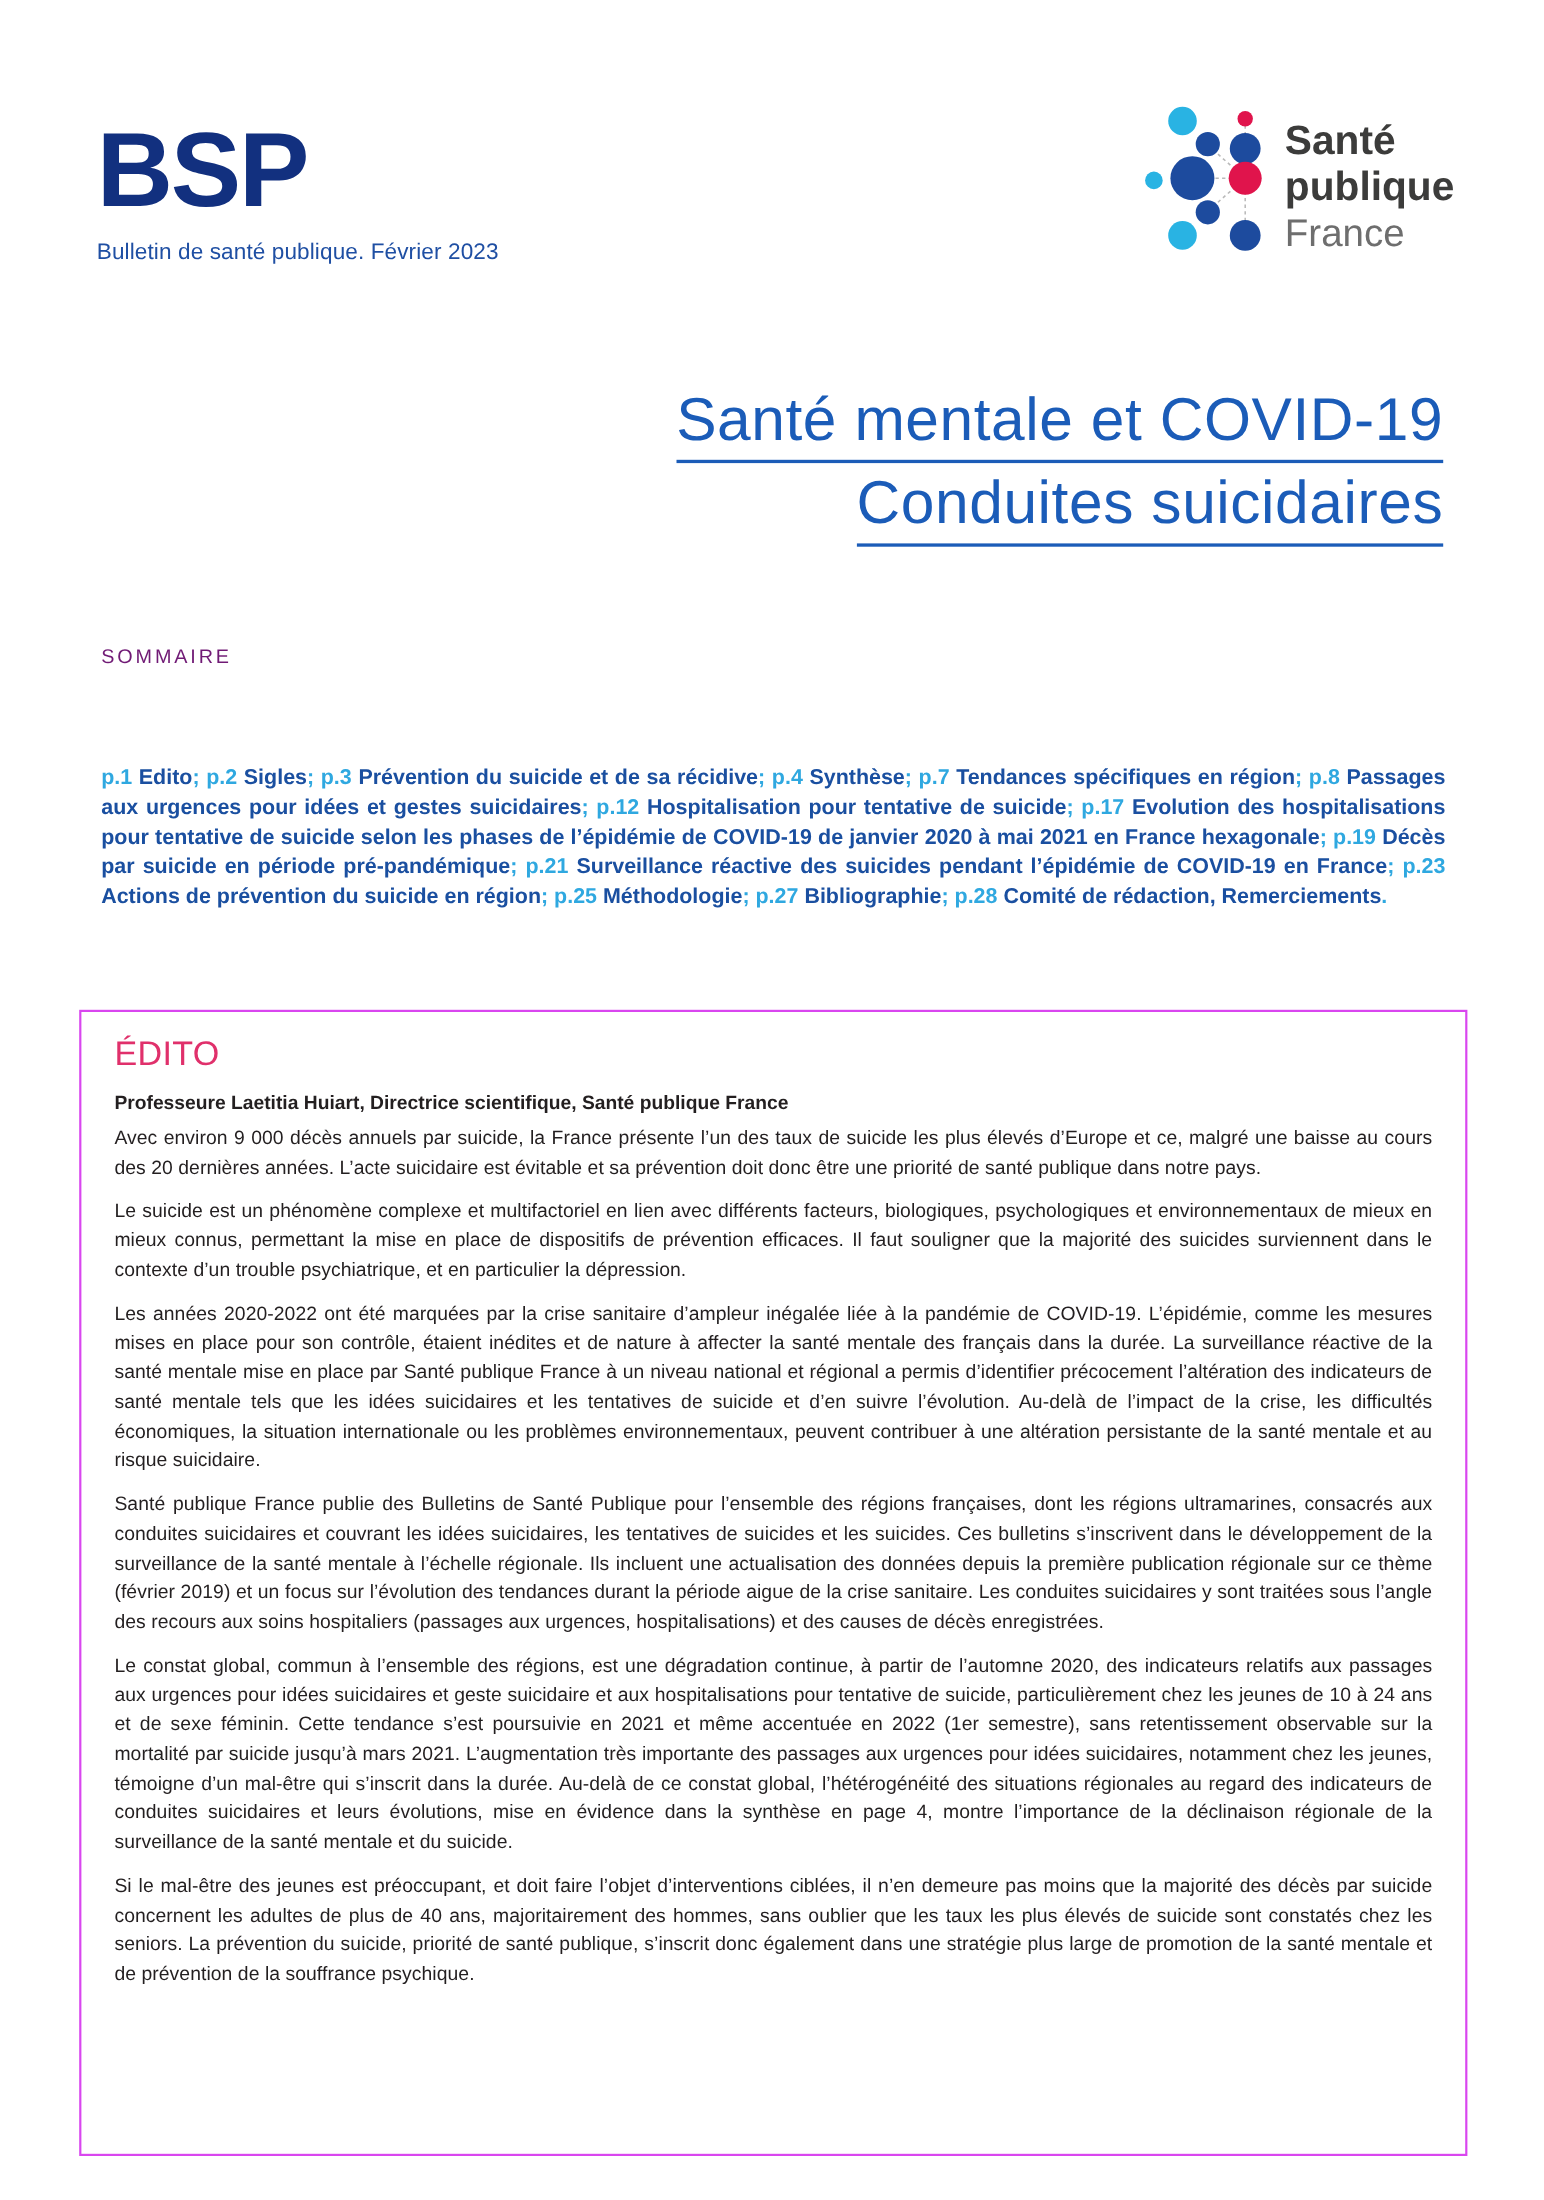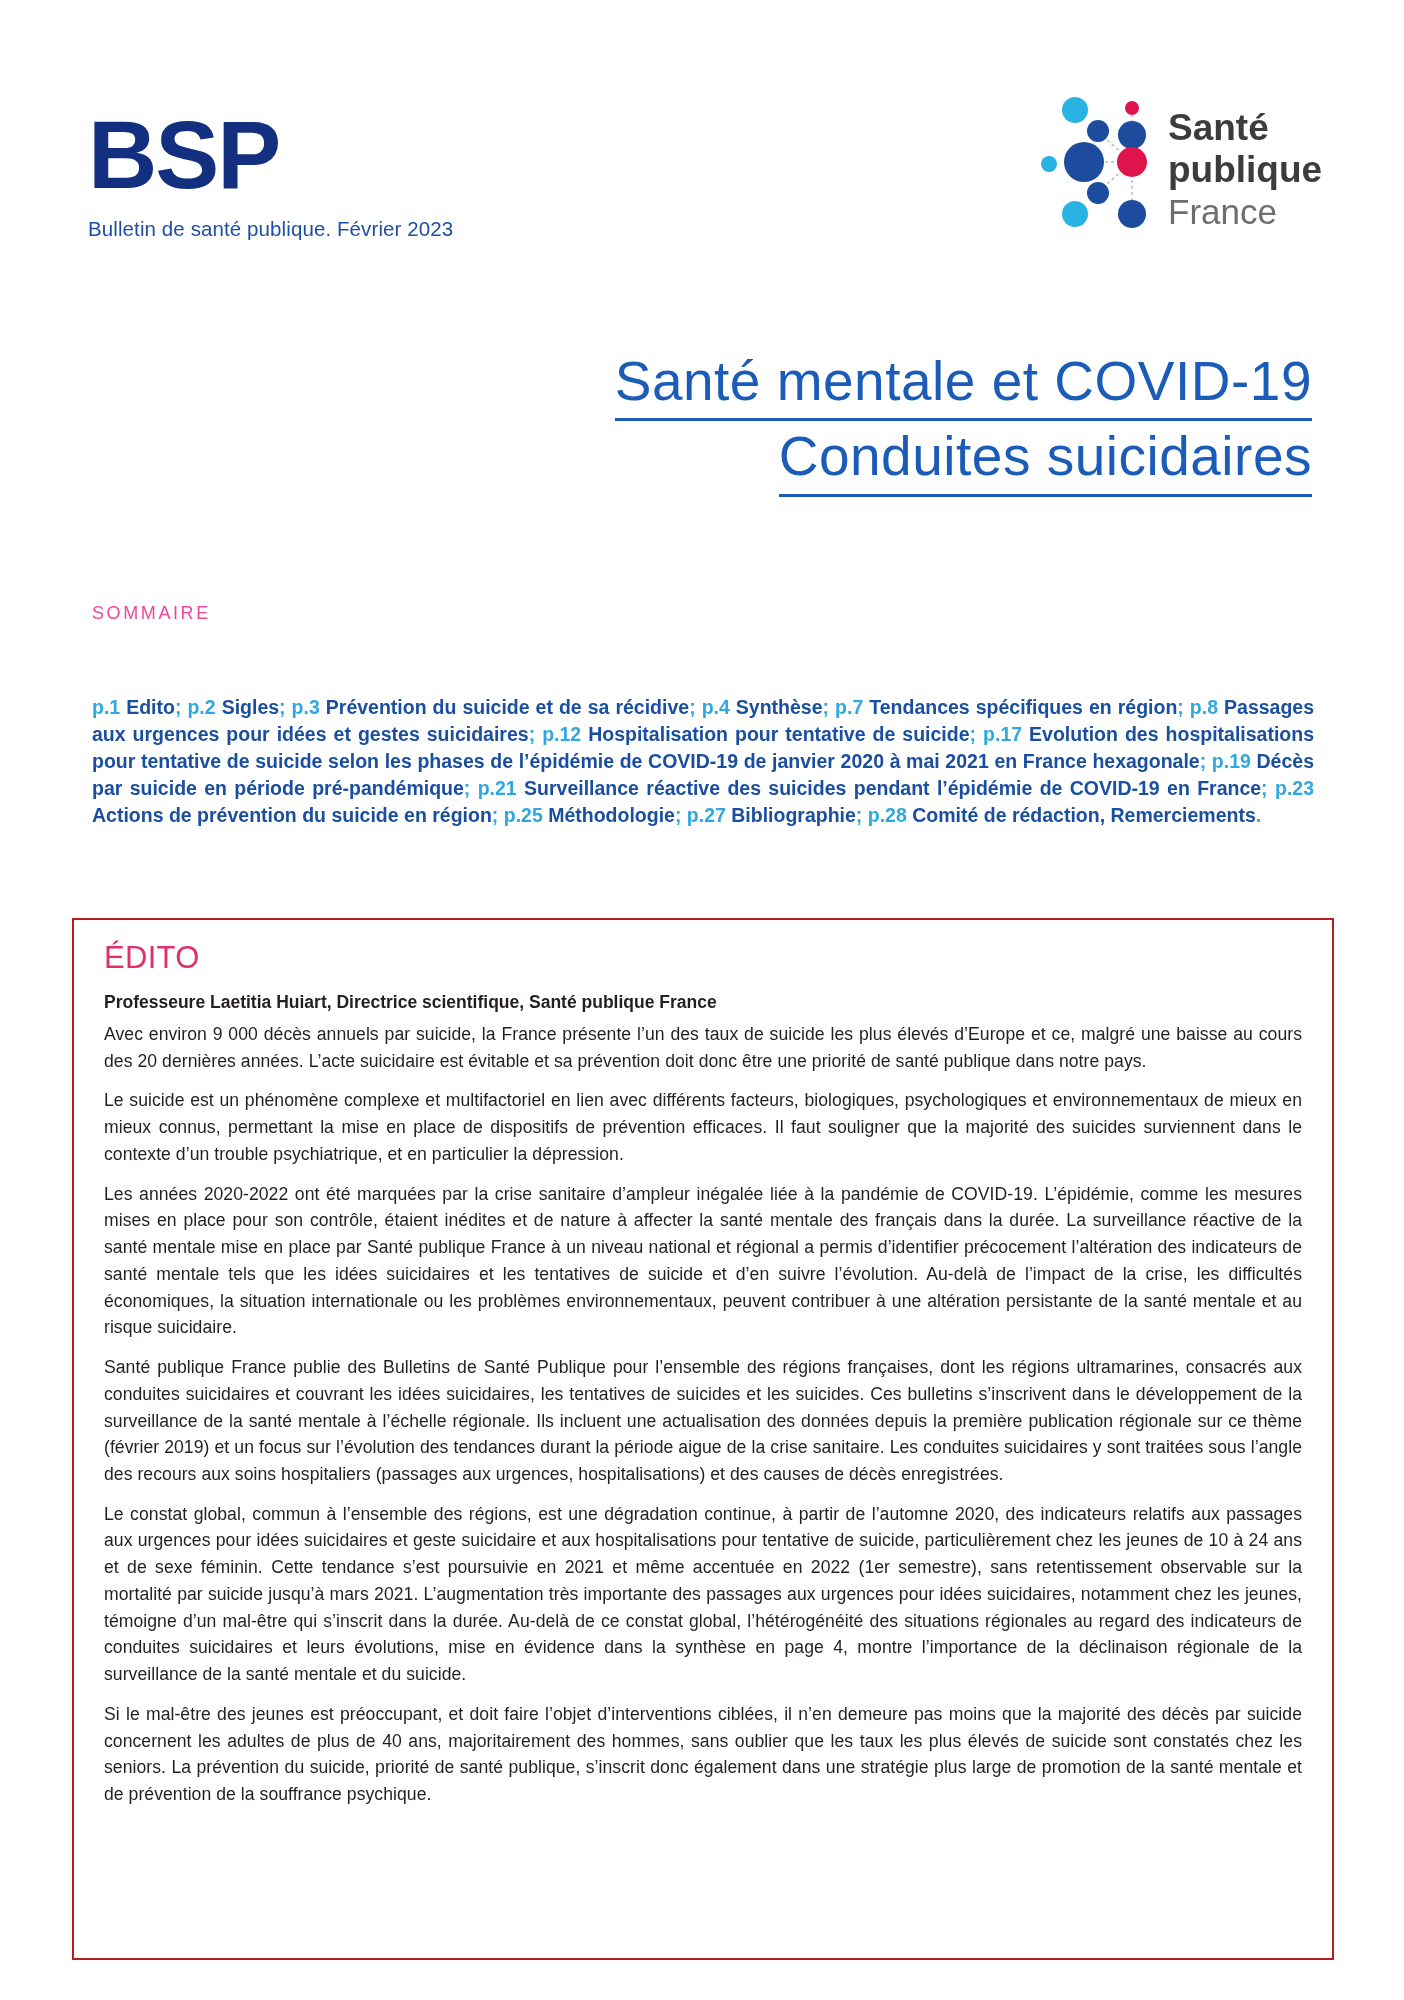--- a/index.html
+++ b/index.html
@@ -108,25 +108,25 @@
   .doc-title .tline {
     display: inline-block;
     border-bottom: 3px solid #1b5cb8;
     padding-bottom: 2px;
   }
 
   
   .sommaire-label {
     position: absolute;
     left: 92px;
-    top: 603px;
+    top: 587px;
     font-family: "Liberation Sans", sans-serif;
     font-size: 18px;
     letter-spacing: 2.6px;
-    color: #ec4899;
+    color: #701a75;
     font-weight: normal;
   }
 
   .toc {
     position: absolute;
     left: 92px;
     top: 694px;
     width: 1222px;
     font-family: "Liberation Sans", sans-serif;
     font-size: 19.5px;
@@ -142,21 +142,21 @@
   }
   .toc .sep { color: #2fa8e0; font-weight: bold; }
 
   
   .edito {
     position: absolute;
     left: 72px;
     top: 918px;
     width: 1262px;
     height: 1042px;
-    border: 2px solid #b91c1c;
+    border: 2px solid #d946ef;
     box-sizing: border-box;
     padding: 16px 30px 14px 30px;
     background: #ffffff;
   }
   .edito-title {
     font-family: "Liberation Sans", sans-serif;
     font-size: 31px;
     color: #e0306b;
     font-weight: normal;
     letter-spacing: 0.3px;

